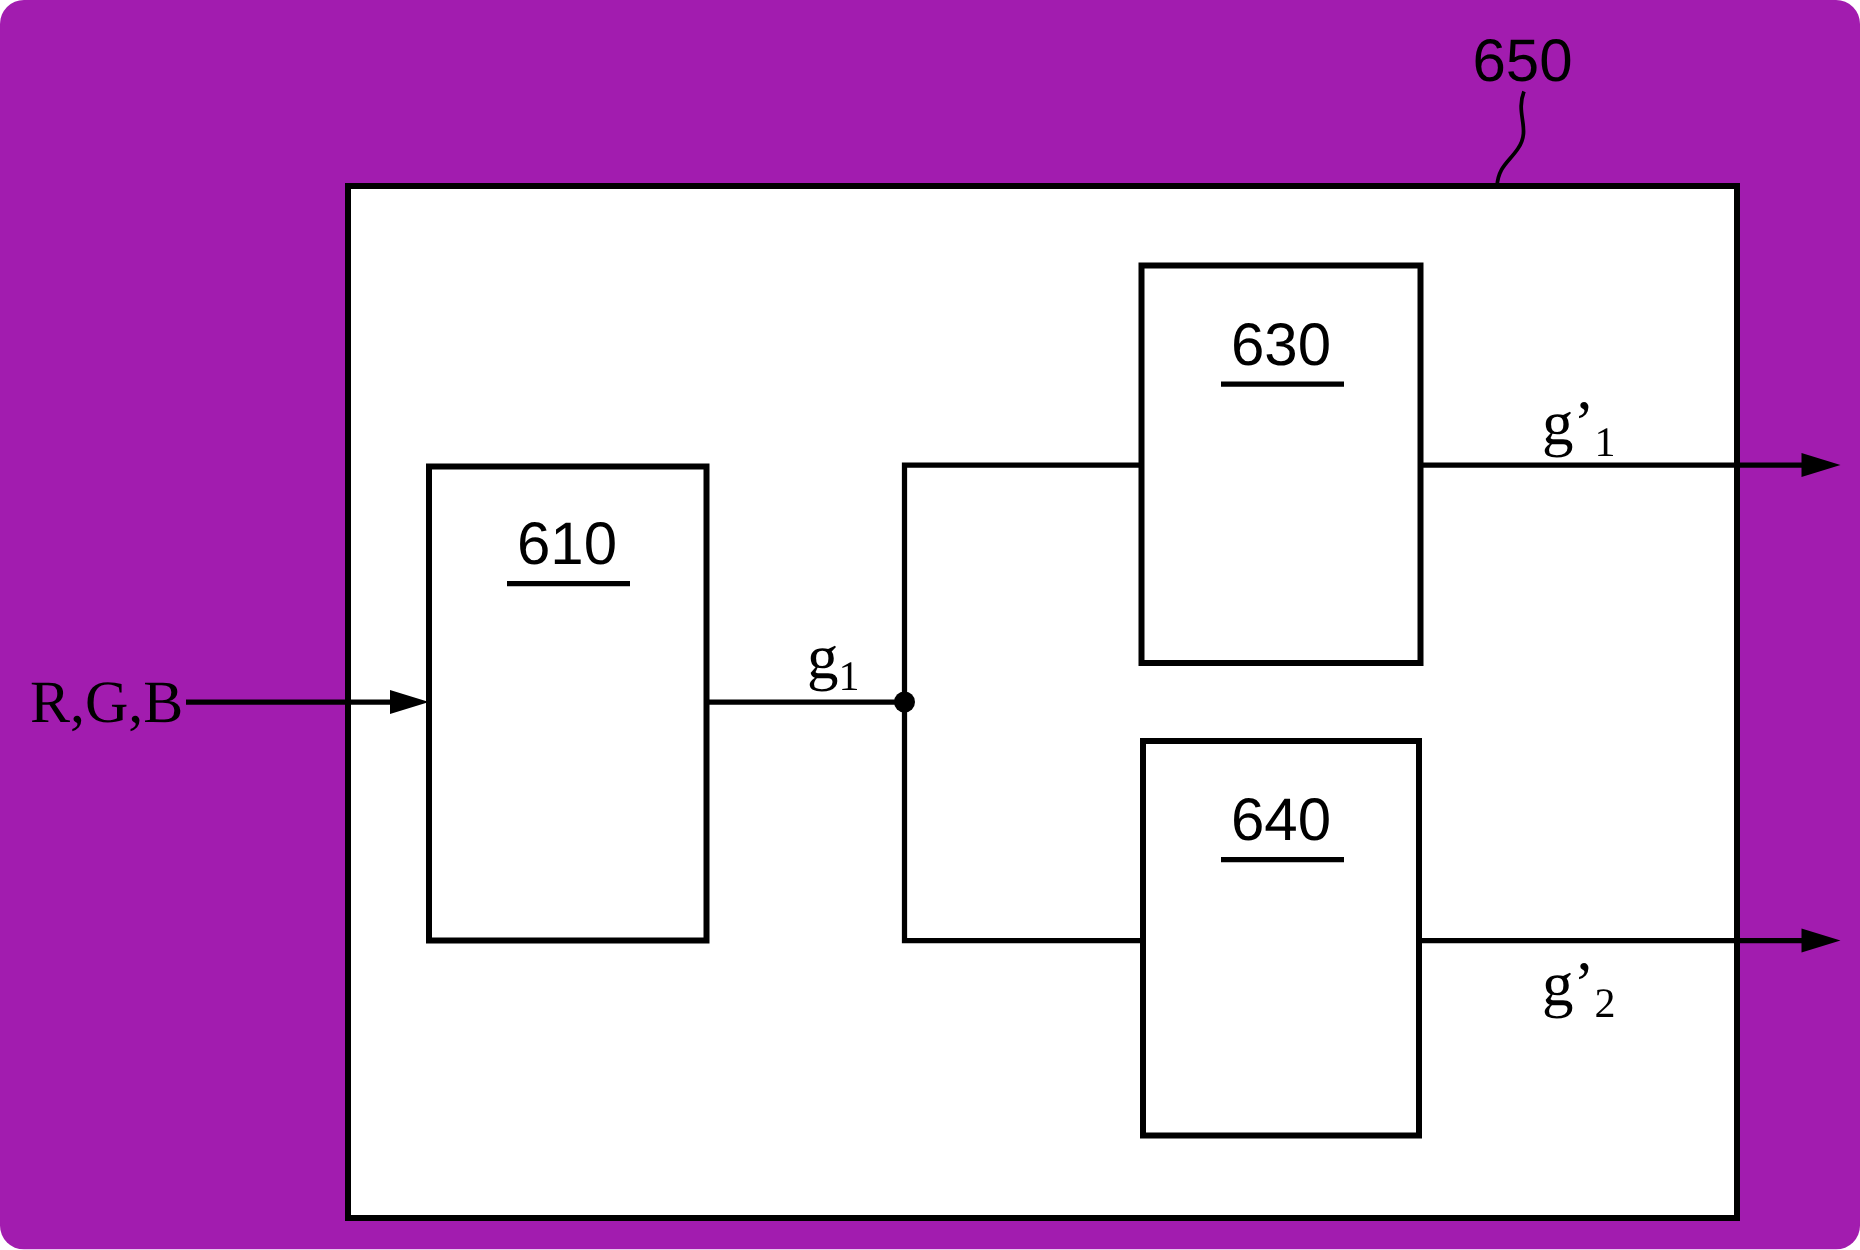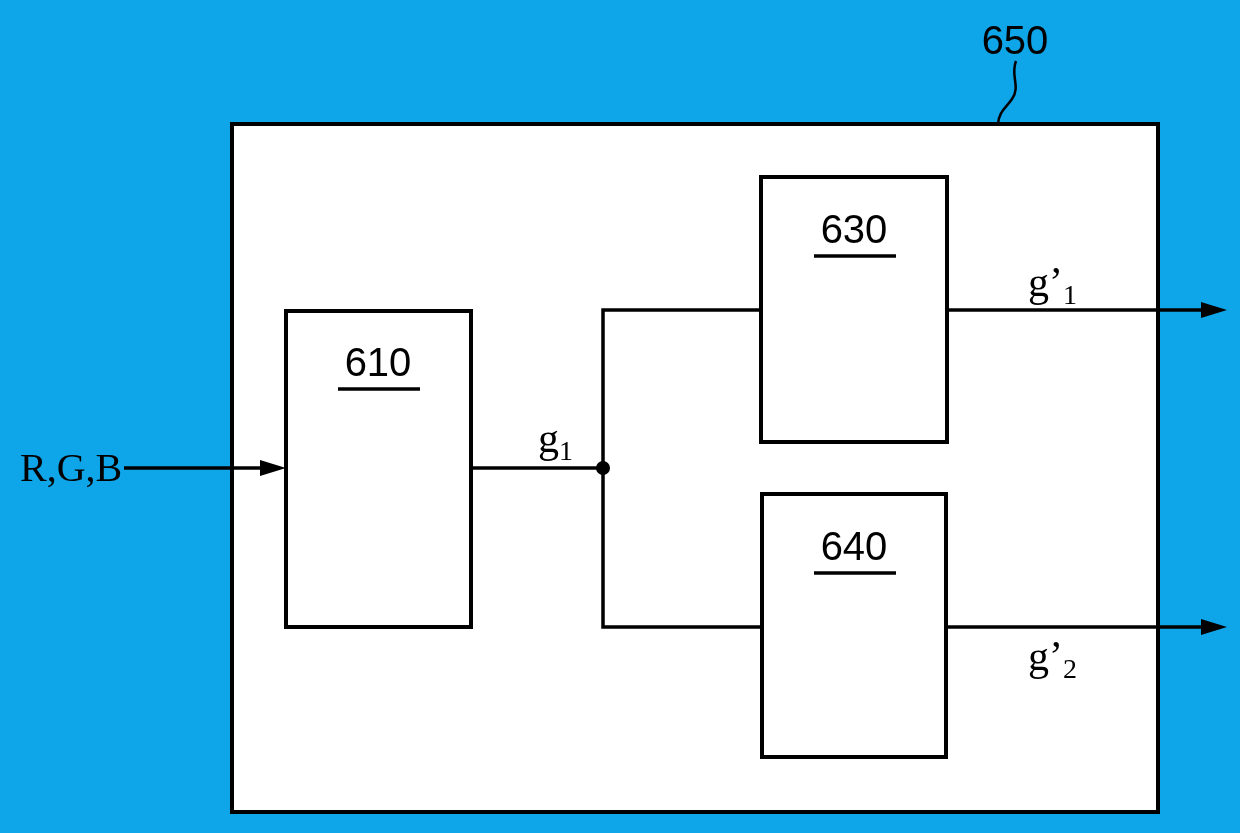--- a/index.html
+++ b/index.html
@@ -4,22 +4,23 @@
 <style>
   html, body {
     margin: 0;
     padding: 0;
     background: #ffffff;
   }
   .stage {
     position: relative;
     width: 1240px;
     height: 833px;
-    background: #0ea5e9;
+    background: #a21caf;
     overflow: hidden;
+    border-radius: 16px;
   }
   svg {
     display: block;
   }
   .num-label {
     font-family: "Liberation Sans", sans-serif;
     font-size: 40px;
     fill: #000000;
   }
   .serif-label {

